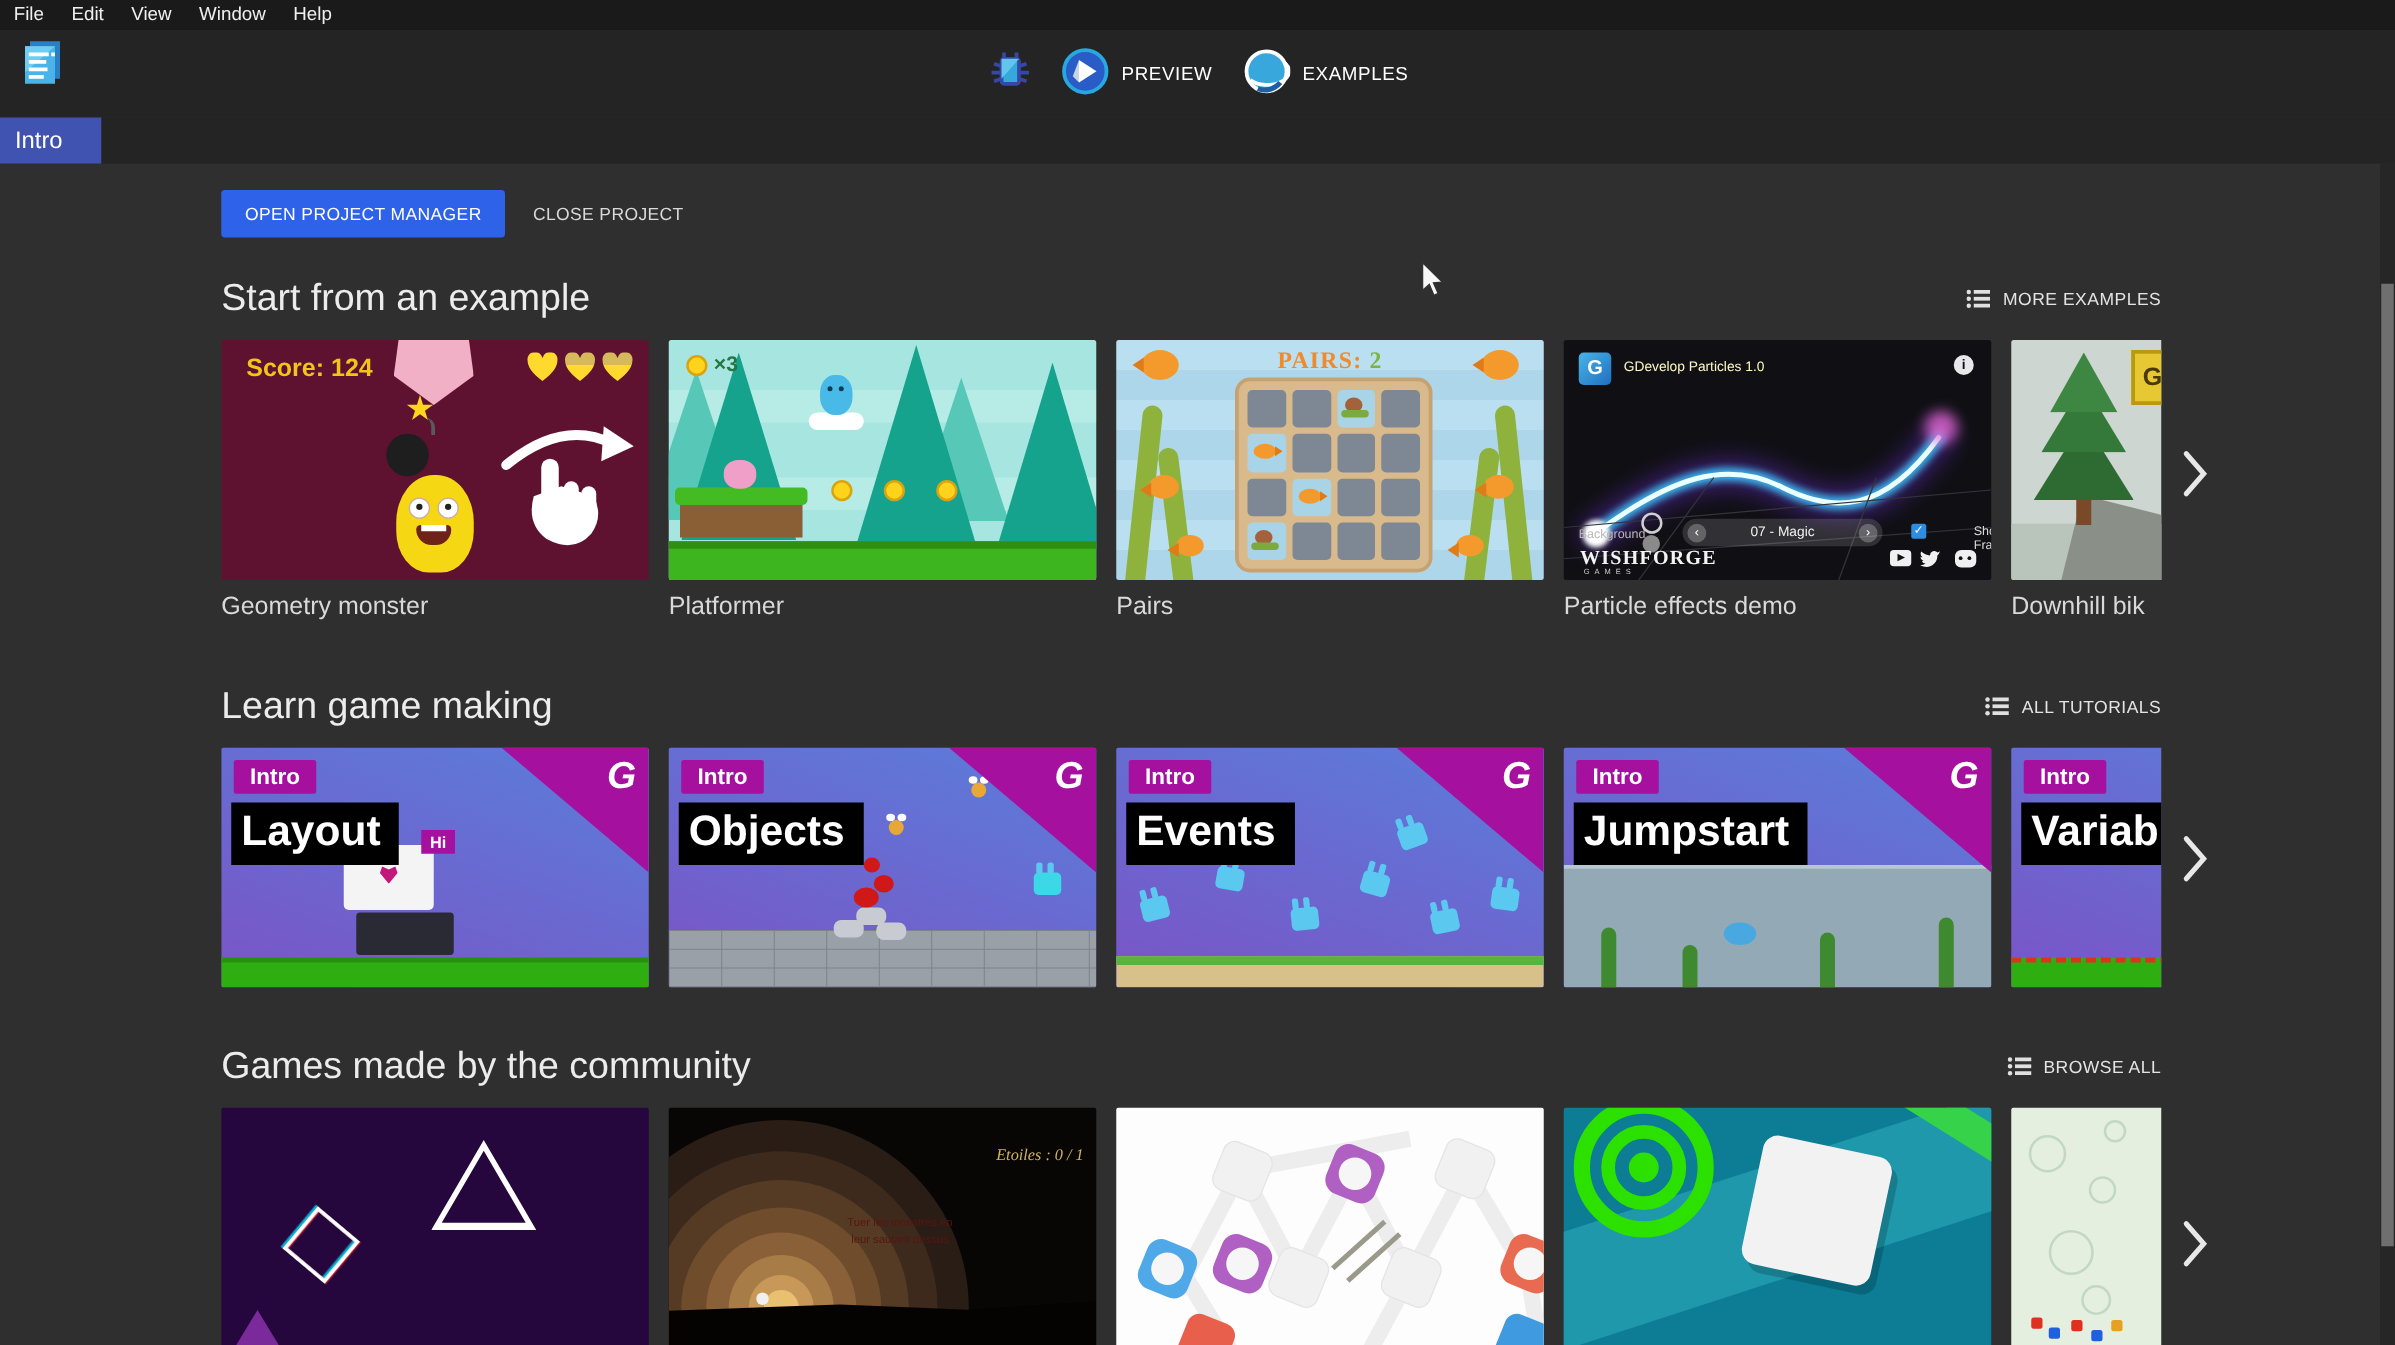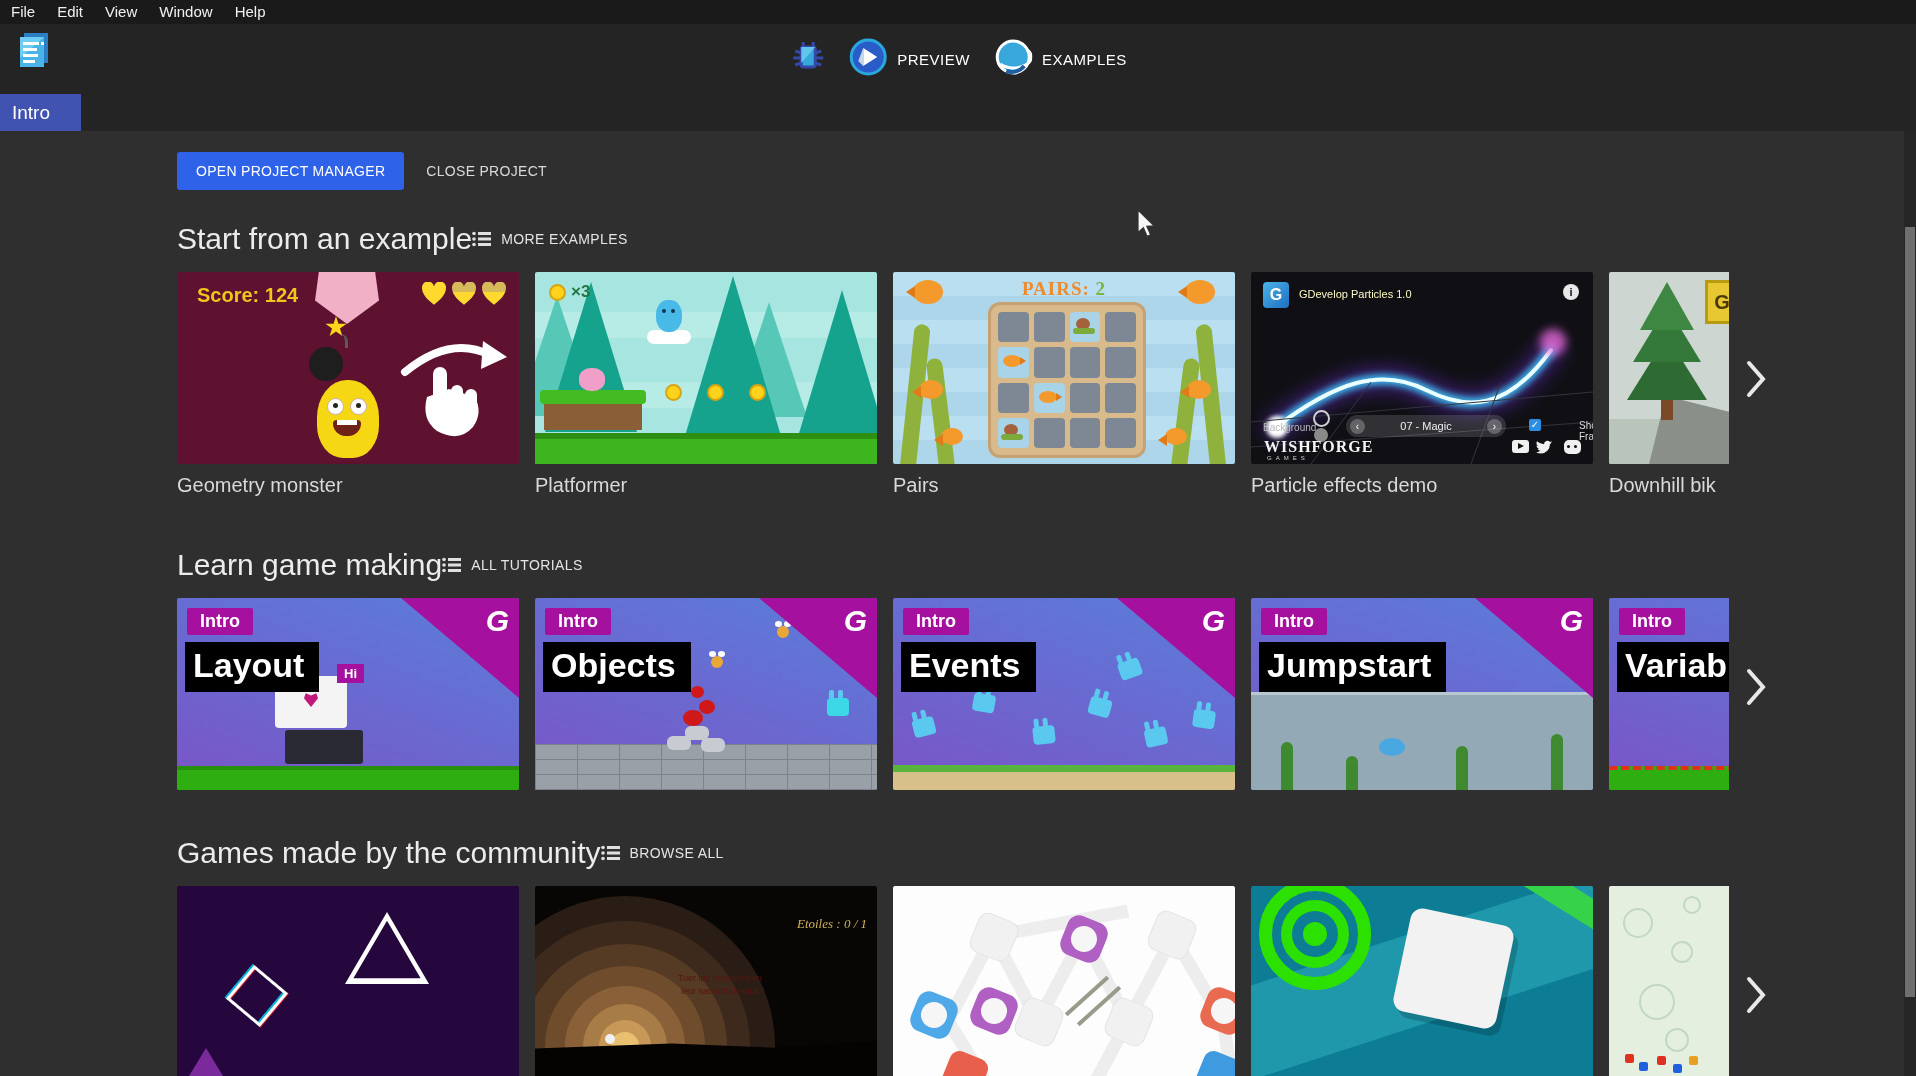--- a/index.html
+++ b/index.html
@@ -29,21 +29,21 @@
   .avatar .bot-head{position:absolute;left:10px;top:6px;width:16px;height:10px;background:#e87fd0;border-radius:3px;}
   .avatar .bot-body{position:absolute;left:13px;top:15px;width:10px;height:12px;background:#c05fb8;}
   .chip-name{font-size:17px;color:#f2f2f2;}
   .chip-dot{position:absolute;right:-2px;top:-4px;width:13px;height:13px;border-radius:50%;background:#2979ff;}
   .hdr-actions{display:flex;align-items:center;gap:14px;}
   .btn-primary{background:#2d62e9;color:#fff;border:none;font-size:14px;letter-spacing:.3px;
                padding:11px 19px;border-radius:3px;font-family:inherit;}
   .btn-flat{background:transparent;color:#dadada;border:none;font-size:14px;letter-spacing:.3px;
             padding:11px 8px;font-family:inherit;}
   
-  .sec-hdr{position:absolute;left:177px;width:1552px;display:flex;align-items:center;}
+  .sec-hdr{position:absolute;left:177px;width:1552px;display:flex;justify-content:space-between;align-items:center;}
   .sec-title{font-size:30px;font-weight:400;color:#ececec;}
   .sec-action{display:flex;align-items:center;gap:9px;font-size:14px;color:#e4e4e4;letter-spacing:.4px;}
   .cardrow{position:absolute;left:177px;width:1552px;overflow:hidden;}
   .cards{display:flex;gap:16px;}
   .card{flex:0 0 342px;width:342px;}
   .thumb{width:342px;height:192px;position:relative;overflow:hidden;border-radius:2px;}
   .caption{margin-top:10px;font-size:20px;color:#d9d9d9;white-space:nowrap;overflow:hidden;}
   .chev{position:absolute;left:1736px;width:40px;height:48px;display:flex;align-items:center;justify-content:center;}
   
   .gm{background:#5e1230;}

